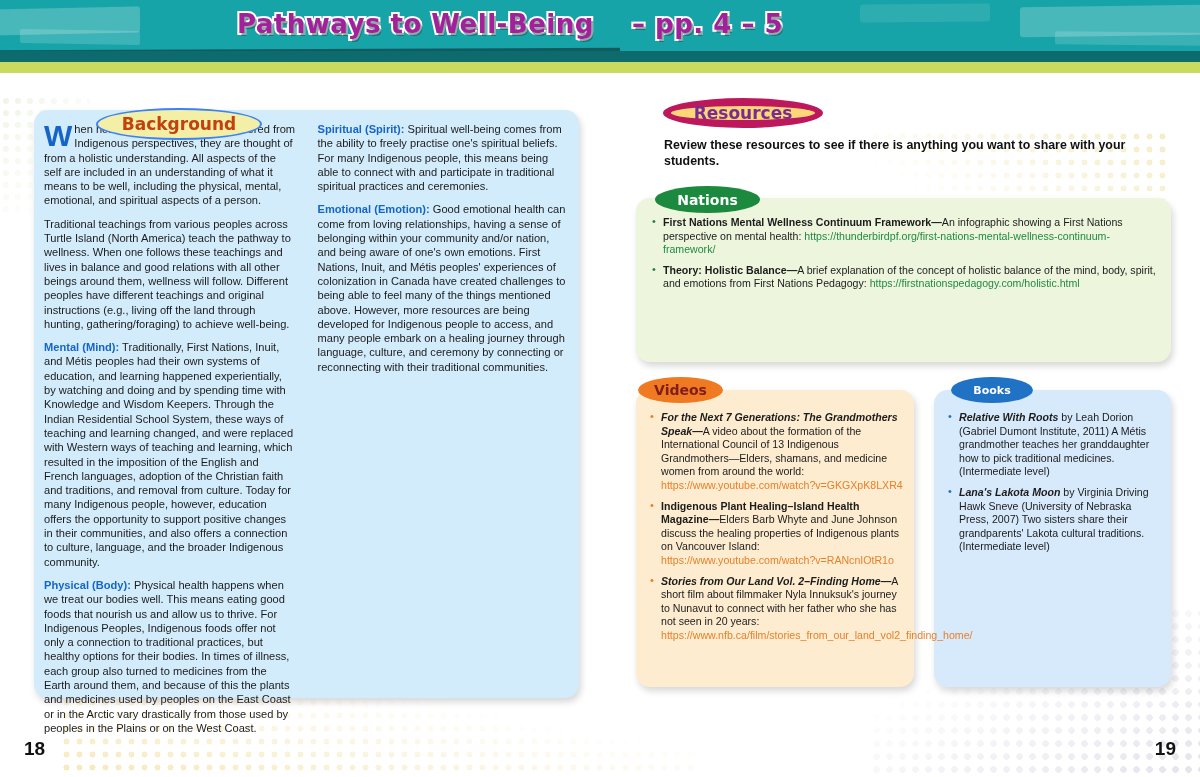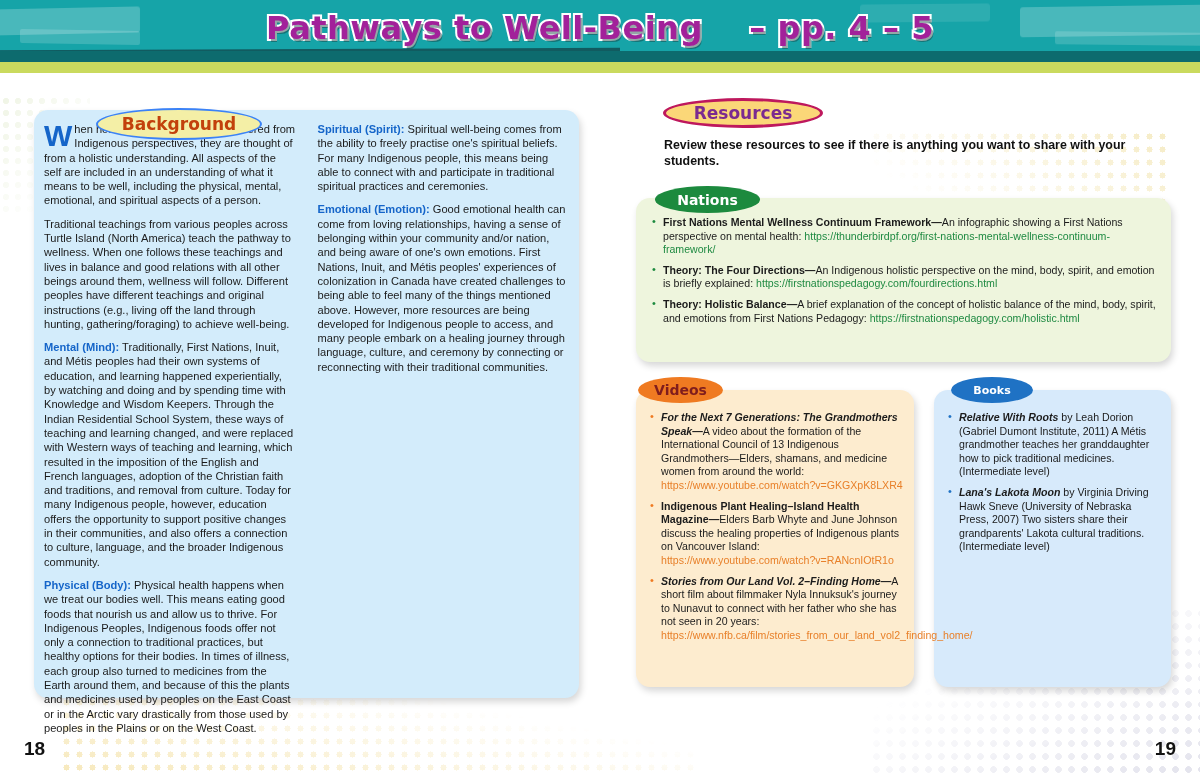--- a/index.html
+++ b/index.html
@@ -56,25 +56,25 @@
   }
   .green-strip {
     position: absolute;
     left: 0; top: 62px; width: 1200px; height: 11px;
     background: #cada5e;
   }
 
   .banner-title {
     position: absolute;
     left: 0; top: 9px;
-    width: 1200px;
+    width: 1020px;
     text-align: center;
     font-family: "DejaVu Sans", sans-serif;
     font-weight: bold;
-    font-size: 32px;
+    font-size: 26px;
     letter-spacing: 0.5px;
     color: #a2219a;
     -webkit-text-stroke: 4px #ffffff;
     paint-order: stroke fill;
     text-shadow: 2px 3px 0 rgba(20,60,60,0.45);
     white-space: pre;
     z-index: 3;
   }
 
   
@@ -132,21 +132,21 @@
     width: 166px; height: 32px;
     background: #f4efa6;
     border: 2px solid #3b82f6;
     color: #c2410c;
     font-size: 17px;
   }
   .pill-resources {
     left: 663px; top: 98px;
     width: 160px; height: 30px;
     background: #fbd778;
-    border: 3px solid #be185d;
+    border: 8px solid #be185d;
     color: #7b2a90;
     font-size: 17px;
   }
   .pill-websites {
     left: 655px; top: 186px;
     width: 105px; height: 27px;
     background: #1c8a3e;
     color: #ffffff;
     font-size: 14px;
   }
@@ -346,23 +346,20 @@
   <div class="resources-intro">Review these resources to see if there is anything you want to share with your students.</div>
 
   <div class="box box-websites"></div>
   <div class="pill pill-websites">Nations</div>
   <div class="list-websites">
     <ul class="res-list">
       <li>
         <span class="b">First Nations Mental Wellness Continuum Framework</span><span class="b">—</span><span>An infographic showing a First Nations perspective on mental health: </span><span class="link-green">https://thunderbirdpf.org/first-nations-mental-wellness-continuum-framework/</span>
       </li>
       <li>
-        <span class="b">Theory: The Four Directions</span><span class="b">—</span><span>An Indigenous holistic perspective on the mind, body, spirit, and emotion is briefly explained: </span><span class="link-green">https://firstnationspedagogy.com/fourdirections.html</span>
-      </li>
-      <li>
         <span class="b">Theory: Holistic Balance</span><span class="b">—</span><span>A brief explanation of the concept of holistic balance of the mind, body, spirit, and emotions from First Nations Pedagogy: </span><span class="link-green">https://firstnationspedagogy.com/holistic.html</span>
       </li>
     </ul>
   </div>
 
   <div class="box box-videos"></div>
   <div class="pill pill-videos">Videos</div>
   <div class="list-videos">
     <ul class="res-list">
       <li>

